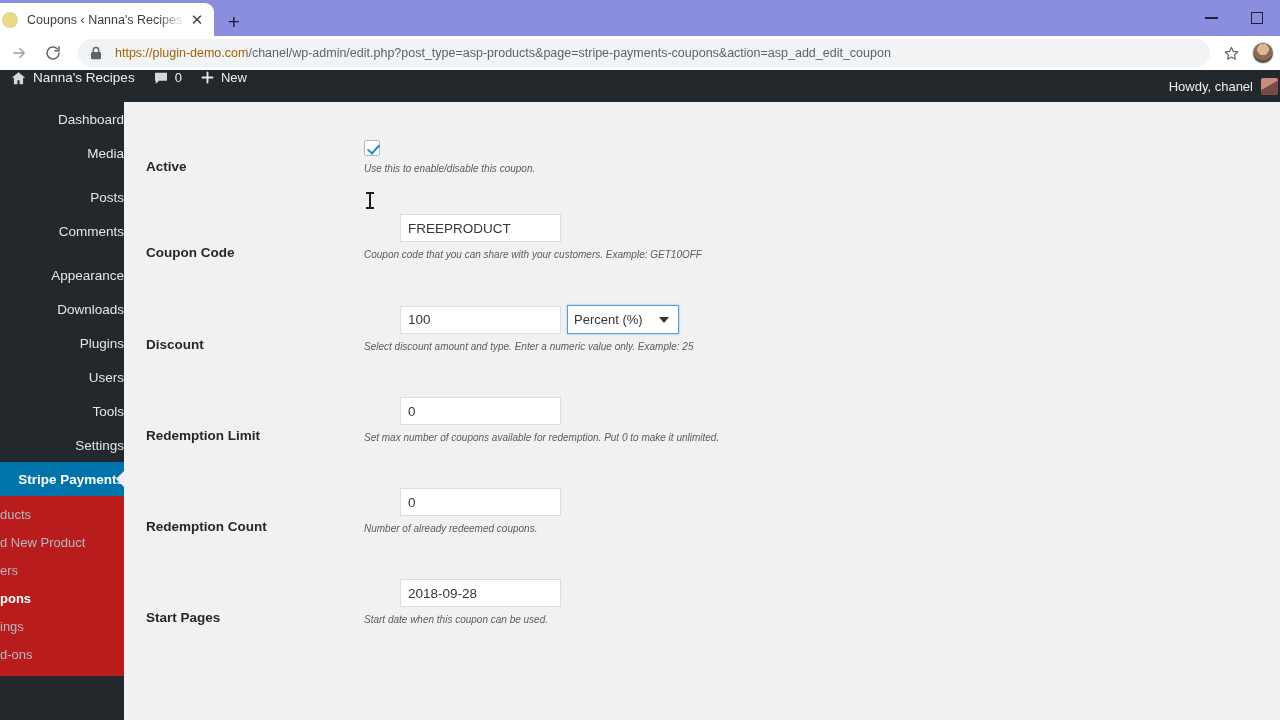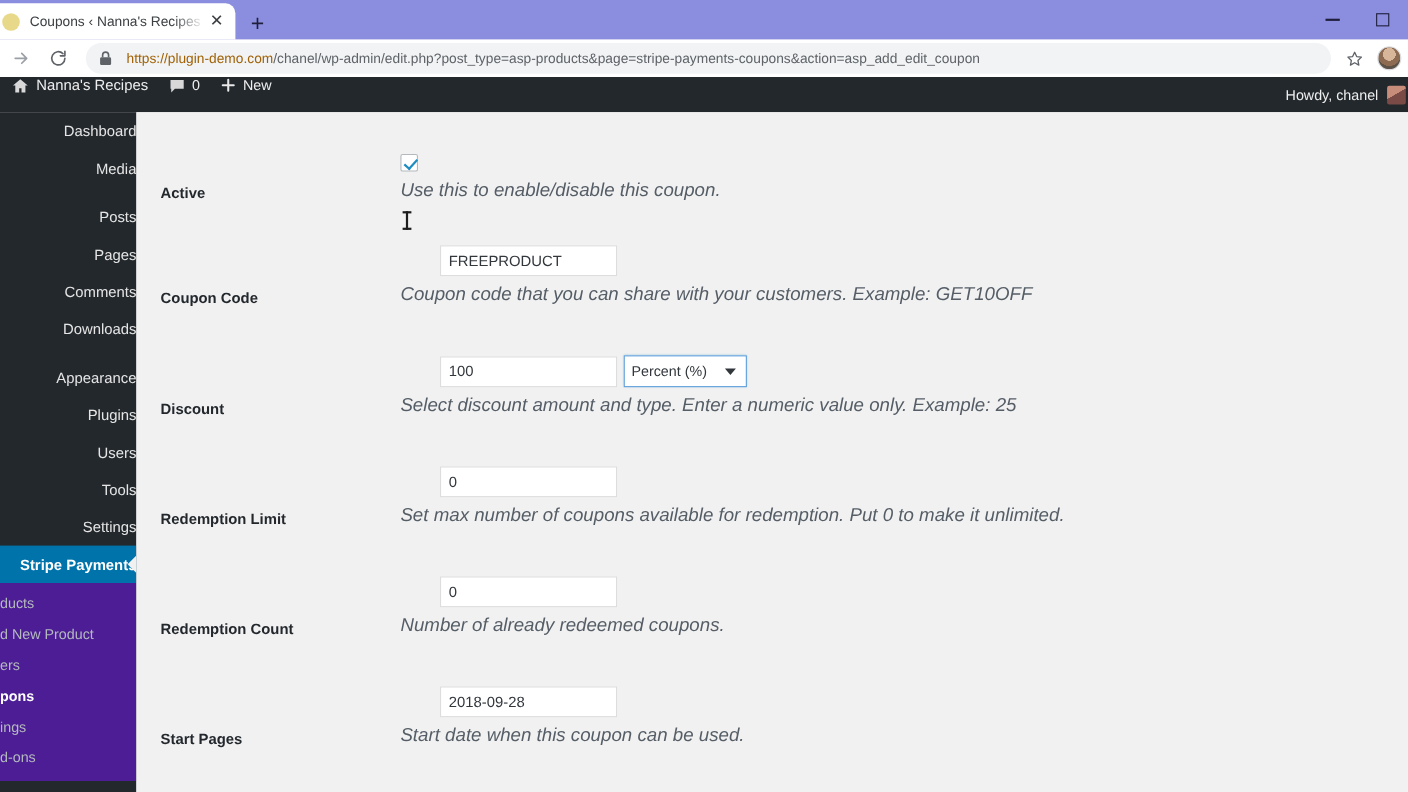--- a/index.html
+++ b/index.html
@@ -147,21 +147,21 @@
     position: relative;
   }
   .menu-item.active .arrow {
     position: absolute; right: 0; top: 50%;
     transform: translateY(-50%);
     width: 0; height: 0;
     border-top: 8px solid transparent;
     border-bottom: 8px solid transparent;
     border-right: 8px solid #f1f1f1;
   }
-  .submenu { background: #4c1d95; padding: 4px 0 8px 0; }
+  .submenu { background: #b91c1c; padding: 4px 0 8px 0; }
   .submenu-item {
     height: 28px;
     display: flex; align-items: center;
     color: #b4b9be;
     font-size: 13px;
     white-space: nowrap;
   }
   .submenu-item.current { color: #ffffff; font-weight: bold; }
 
   
@@ -228,21 +228,21 @@
   .wp-checkbox::after {
     content: "";
     position: absolute;
     left: 4.5px; top: 1px;
     width: 5px; height: 10px;
     border: solid #1e8cbe;
     border-width: 0 2.5px 2.5px 0;
     transform: rotate(42deg);
   }
   .desc {
-    font-size: 17px;
+    font-size: 10px;
     font-style: italic;
     color: #555d66;
     margin-top: 7px;
   }
   .row-gap { height: 45px; }
   .row-gap.sm { height: 40px; }
 
   
   .ibeam-cursor {
     position: absolute;
@@ -339,30 +339,27 @@
       <div class="menu-item">
         <span>Dashboard</span>
       </div>
       <div class="menu-item">
         <span>Media</span>
       </div>
       <div class="menu-item spacer-before">
         <span>Posts</span>
       </div>
       <div class="menu-item">
-        <span>Pages</span>
-      </div>
-      <div class="menu-item">
         <span>Comments</span>
-      </div>
-      <div class="menu-item">
-        <span>Downloads</span>
       </div>
       <div class="menu-item spacer-before">
         <span>Appearance</span>
+      </div>
+      <div class="menu-item">
+        <span>Downloads</span>
       </div>
       <div class="menu-item">
         <span>Plugins</span>
       </div>
       <div class="menu-item">
         <span>Users</span>
       </div>
       <div class="menu-item">
         <span>Tools</span>
       </div>

